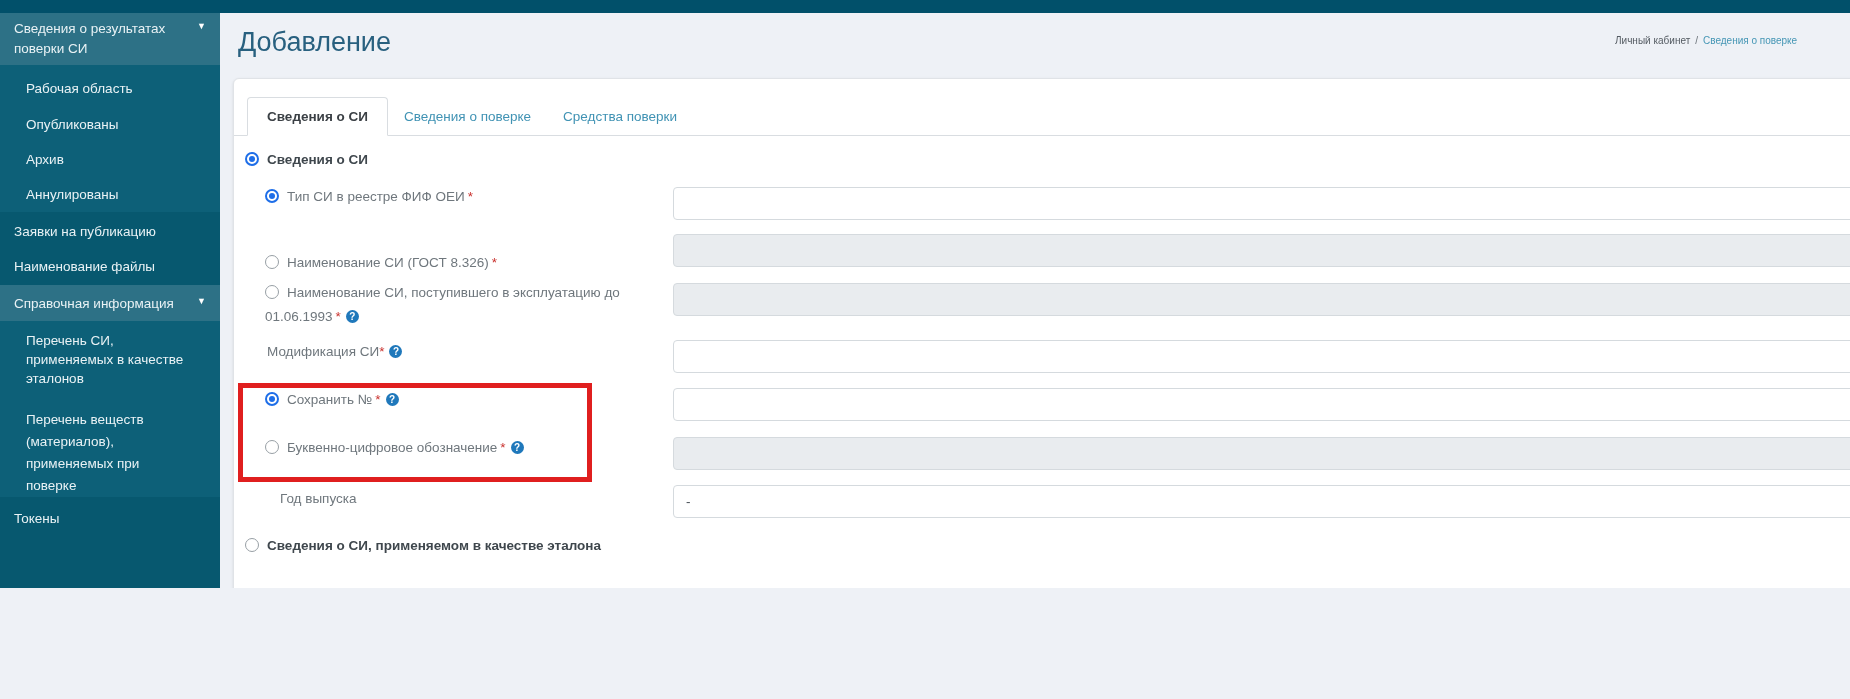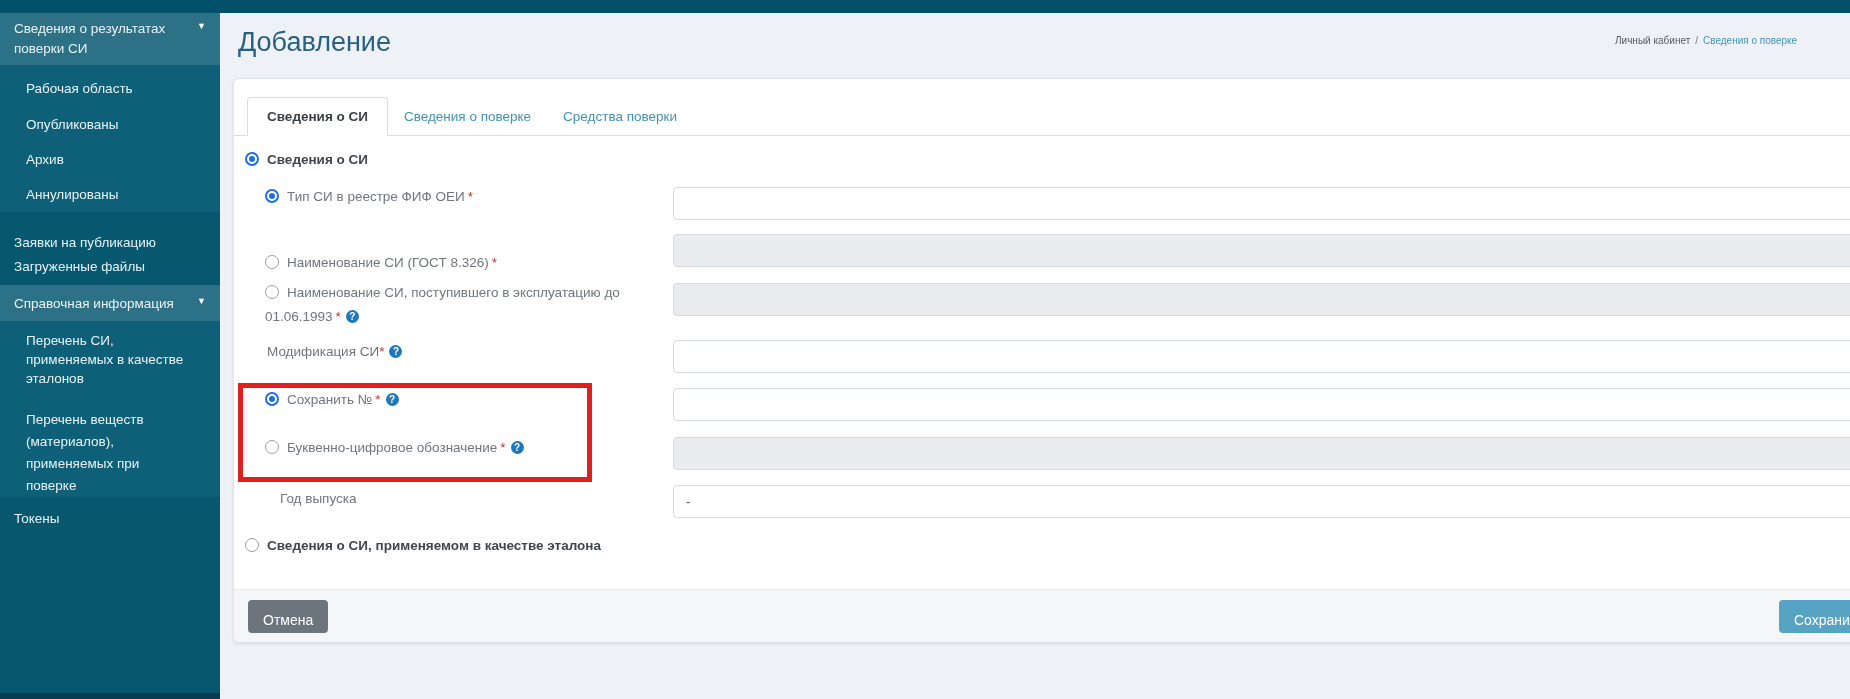--- a/index.html
+++ b/index.html
@@ -1,18 +1,18 @@
 <!DOCTYPE html>
 <html><head>
 <meta charset="utf-8">
 <style>
   * { margin:0; padding:0; box-sizing:border-box; }
   html,body { width:1850px; height:699px; overflow:hidden; background:#eef1f6;
               font-family:"Liberation Sans","DejaVu Sans",sans-serif; }
-  .page { position:relative; width:1850px; height:699px; overflow:hidden; }
+  .page { position:relative; width:1850px; height:588px; overflow:hidden; }
 
   
   .topbar { position:absolute; left:0; top:0; width:1850px; height:13px; background:#01506a; }
 
   
   .sidebar { position:absolute; left:0; top:13px; width:220px; height:686px; background:#07586f; color:#eaf3f6; }
   .side-band { position:absolute; left:0; width:220px; }
   .group-head { background:#2d7186; }
   .sub-region { background:#0d6078; }
   .side-item { position:absolute; font-size:13.5px; color:#e9f2f5; cursor:pointer; line-height:20px; }
@@ -82,22 +82,22 @@
   </div>
 
   <div class="side-item" style="left:14px; top:19px; width:178px;">Сведения о результатах поверки СИ</div>
   <span class="chev" style="left:197px; top:21px;">▼</span>
 
   <div class="side-item" style="left:26px; top:79px;">Рабочая область</div>
   <div class="side-item" style="left:26px; top:115px;">Опубликованы</div>
   <div class="side-item" style="left:26px; top:150px;">Архив</div>
   <div class="side-item" style="left:26px; top:185px;">Аннулированы</div>
 
-  <div class="side-item" style="left:14px; top:233px;">Заявки на публикацию</div>
-  <div class="side-item" style="left:14px; top:257px;">Загруженные файлы</div>
+  <div class="side-item" style="left:14px; top:222px;">Заявки на публикацию</div>
+  <div class="side-item" style="left:14px; top:257px;">Наименование файлы</div>
 
   <div class="side-item" style="left:14px; top:294px;">Справочная информация</div>
   <span class="chev" style="left:197px; top:296px;">▼</span>
 
   <div class="side-item" style="left:26px; top:331px; width:160px; line-height:19px;">Перечень СИ, применяемых в качестве эталонов</div>
   <div class="side-item" style="left:26px; top:409px; width:130px; line-height:22px;">Перечень веществ (материалов), применяемых при поверке</div>
 
   <div class="side-item" style="left:14px; top:509px;">Токены</div>
 
   <div class="strip-bottom"></div>

